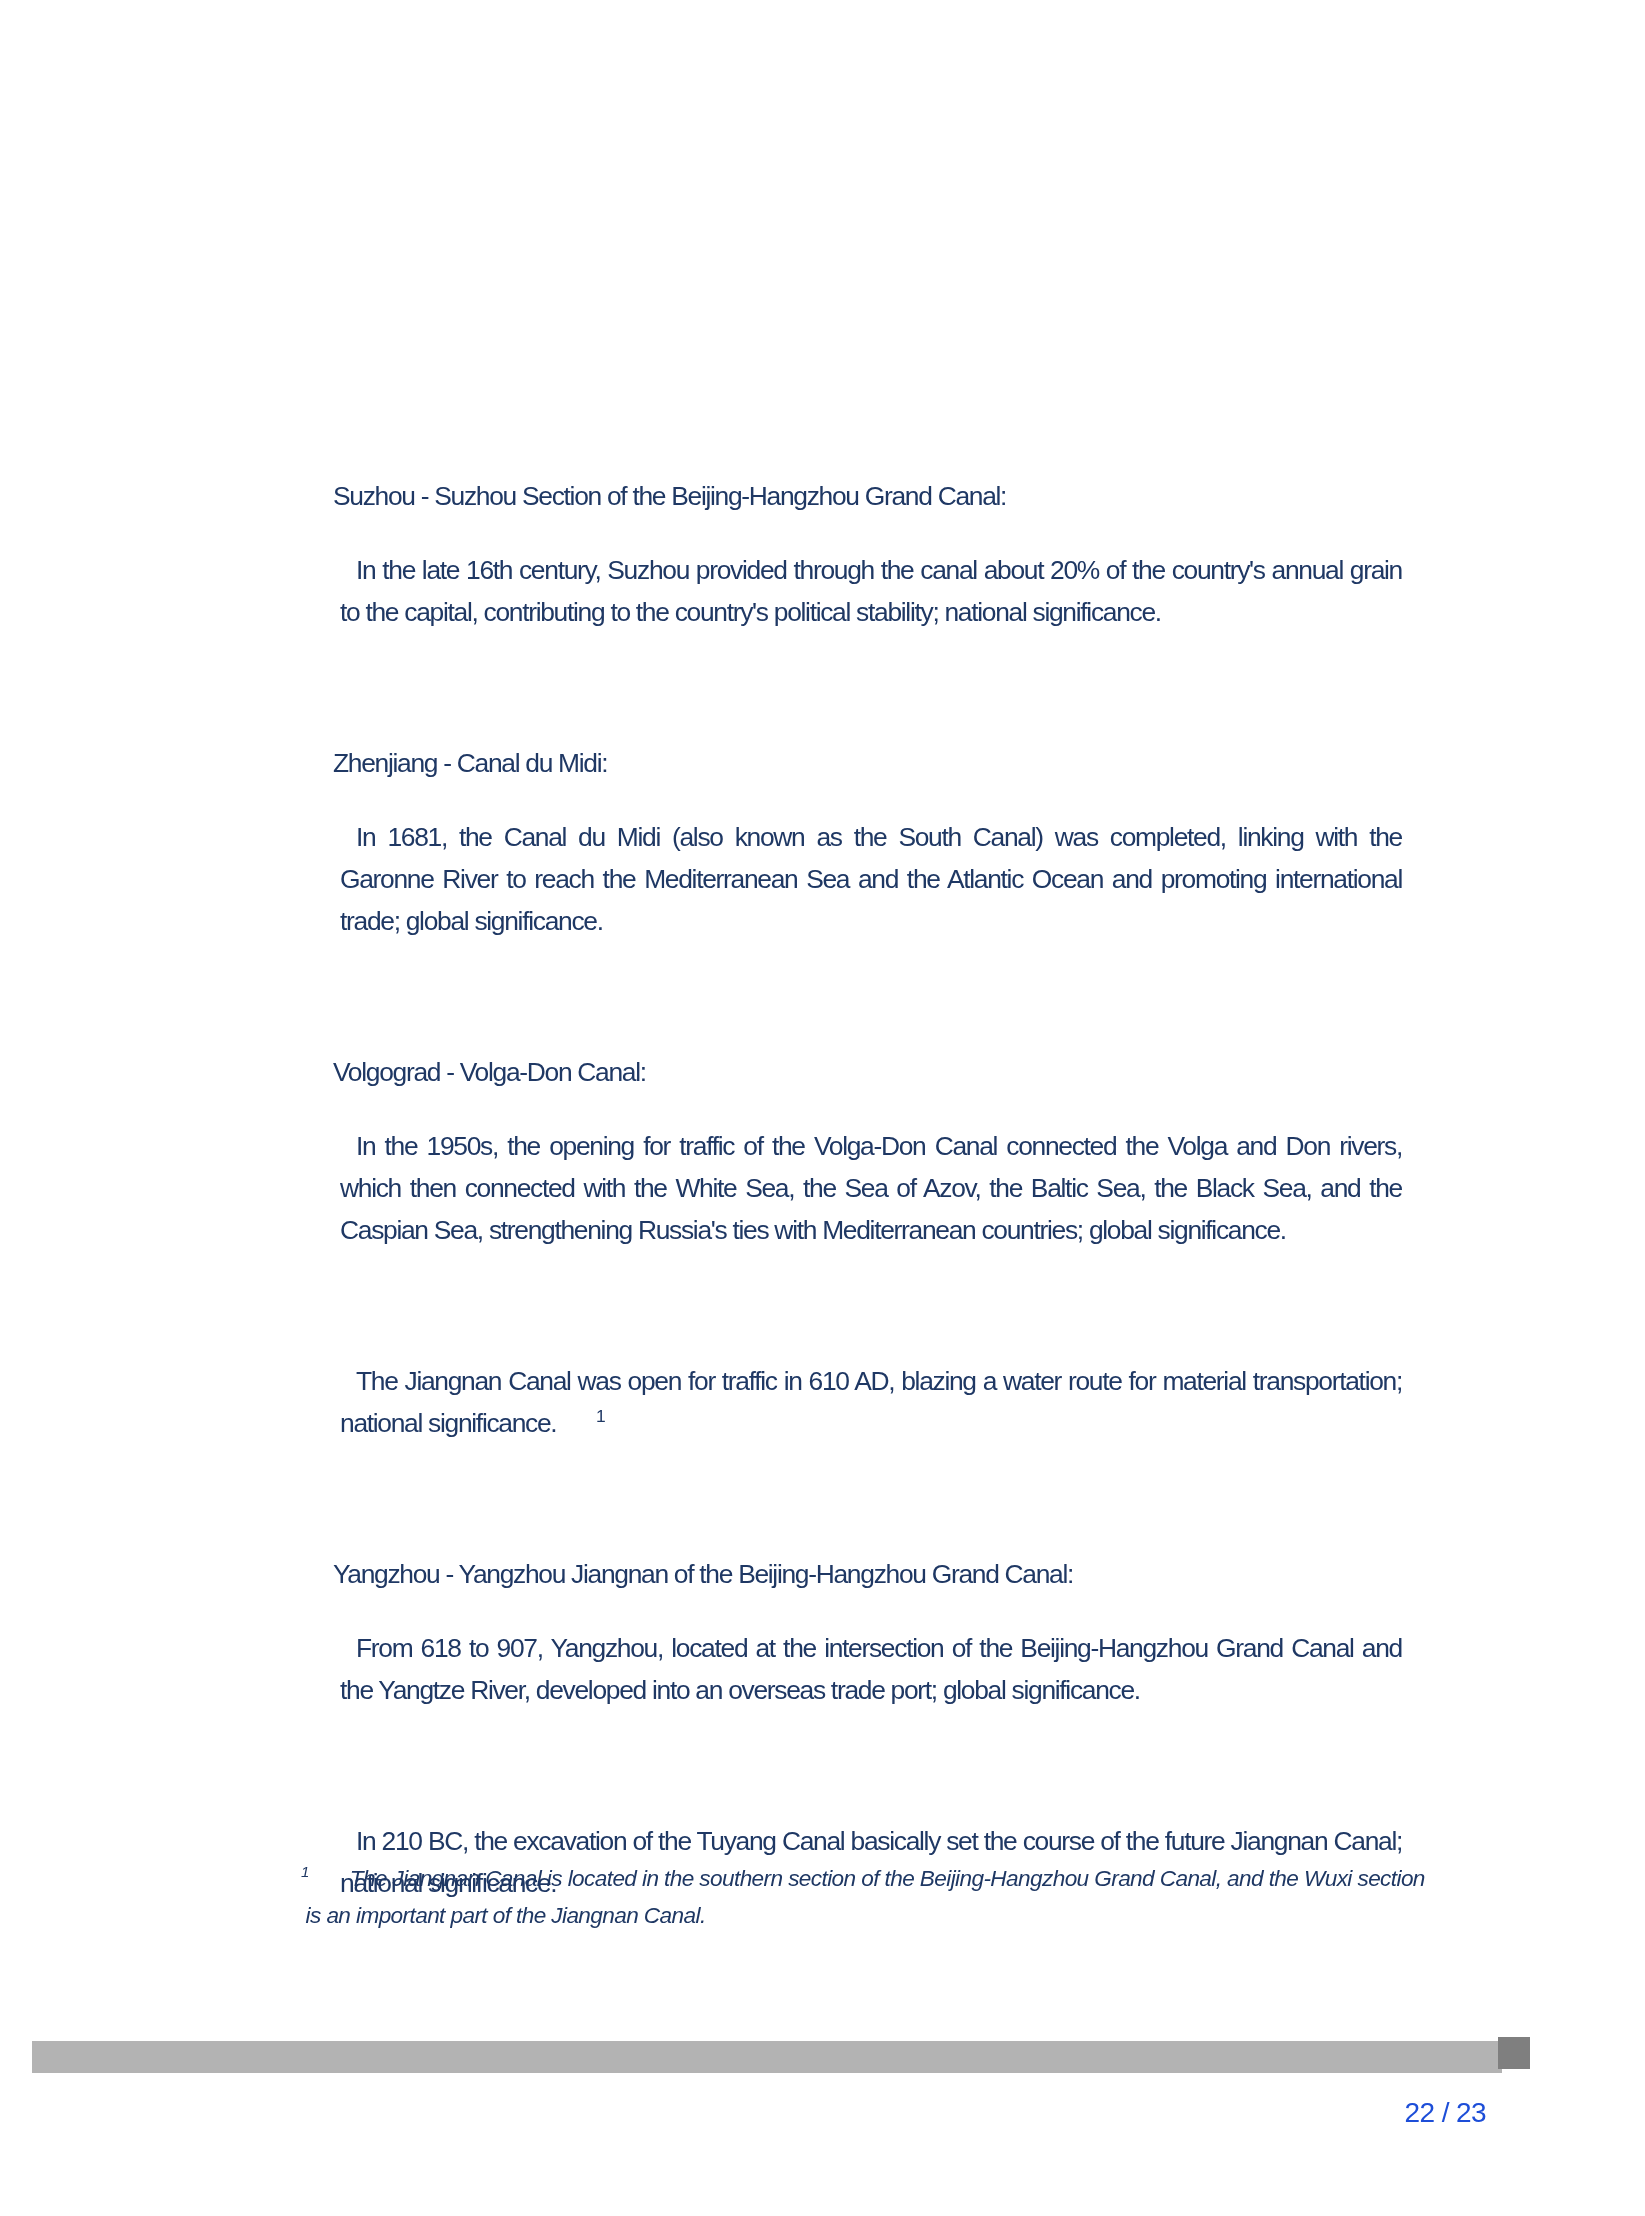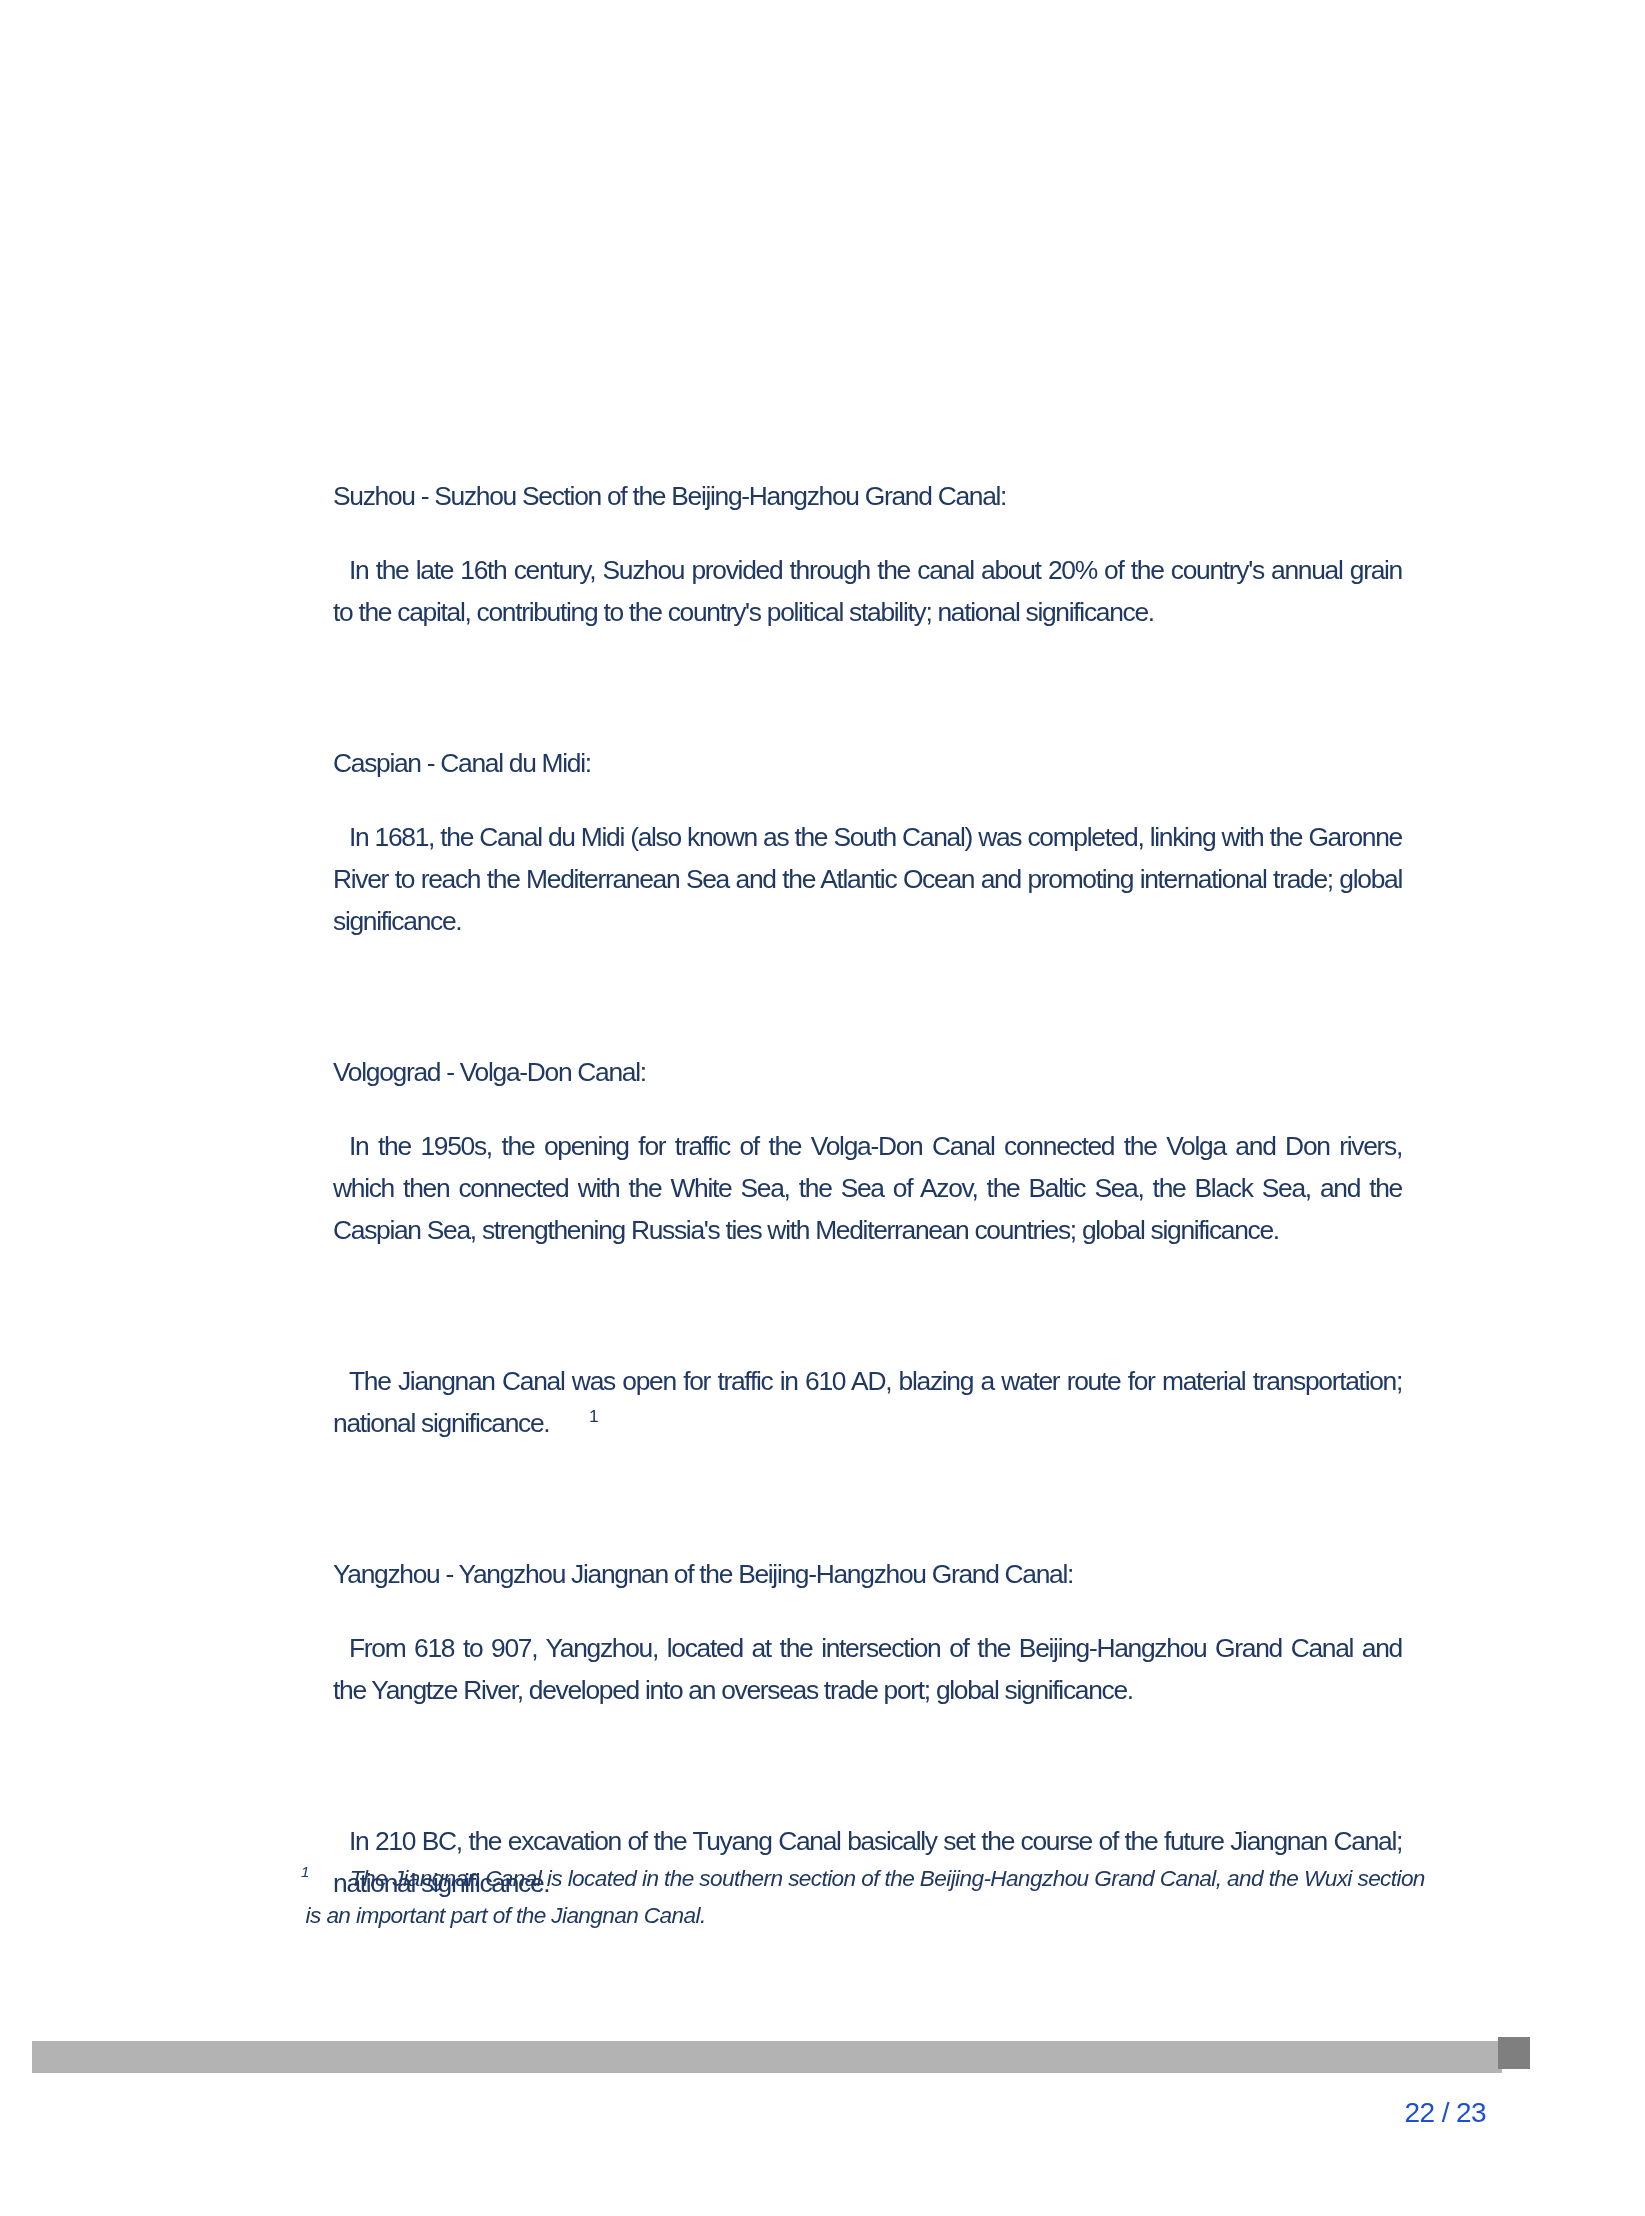--- a/index.html
+++ b/index.html
@@ -20,21 +20,21 @@
     top: 395px;
     width: 1165px;
   }
   .para {
     font-size: 26.4px;
     line-height: 42px;
     letter-spacing: -1.3px;
     margin-bottom: 45px;
   }
   .para-heading { text-align: left; }
-  .para-body { text-align: justify; }
+  .para-body { text-align: justify; margin-left: 7px; }
   .fn-ref {
     font-size: 17.4px;
     line-height: 0;
     margin-left: 7.7px;
     vertical-align: super;
   }
   .footnote {
     position: absolute;
     left: 253px;
     top: 1812px;
@@ -80,21 +80,21 @@
 <div class="page" style="color: rgb(31, 56, 100); background: rgb(255, 255, 255);">
 
   <main class="content">
 
     <section class="para">
       <div class="para-heading">Suzhou - Suzhou Section of the Beijing-Hangzhou Grand Canal:</div>
       <div class="para-body"><span>In the late 16th century, Suzhou provided through the canal about 20% of the country's annual grain to the capital, contributing to the country's political stability; national significance.</span></div>
     </section>
 
     <section class="para">
-      <div class="para-heading">Caspian - Canal du Midi:</div>
+      <div class="para-heading">Zhenjiang - Canal du Midi:</div>
       <div class="para-body"><span>In 1681, the Canal du Midi (also known as the South Canal) was completed, linking with the Garonne River to reach the Mediterranean Sea and the Atlantic Ocean and promoting international trade; global significance.</span></div>
     </section>
 
     <section class="para">
       <div class="para-heading">Volgograd - Volga-Don Canal:</div>
       <div class="para-body"><span>In the 1950s, the opening for traffic of the Volga-Don Canal connected the Volga and Don rivers, which then connected with the White Sea, the Sea of Azov, the Baltic Sea, the Black Sea, and the Caspian Sea, strengthening Russia's ties with Mediterranean countries; global significance.</span></div>
     </section>
 
     <section class="para">
       <div class="para-body"><span>The Jiangnan Canal was open for traffic in 610 AD, blazing a water route for material transportation; national significance.</span><sup class="fn-ref">1</sup></div>

